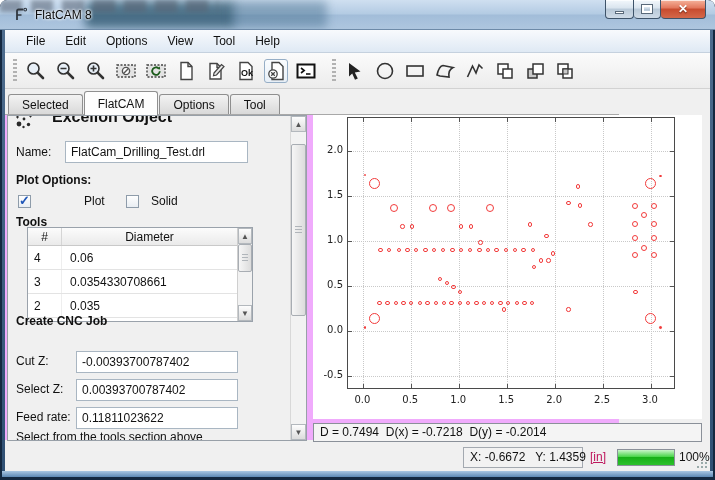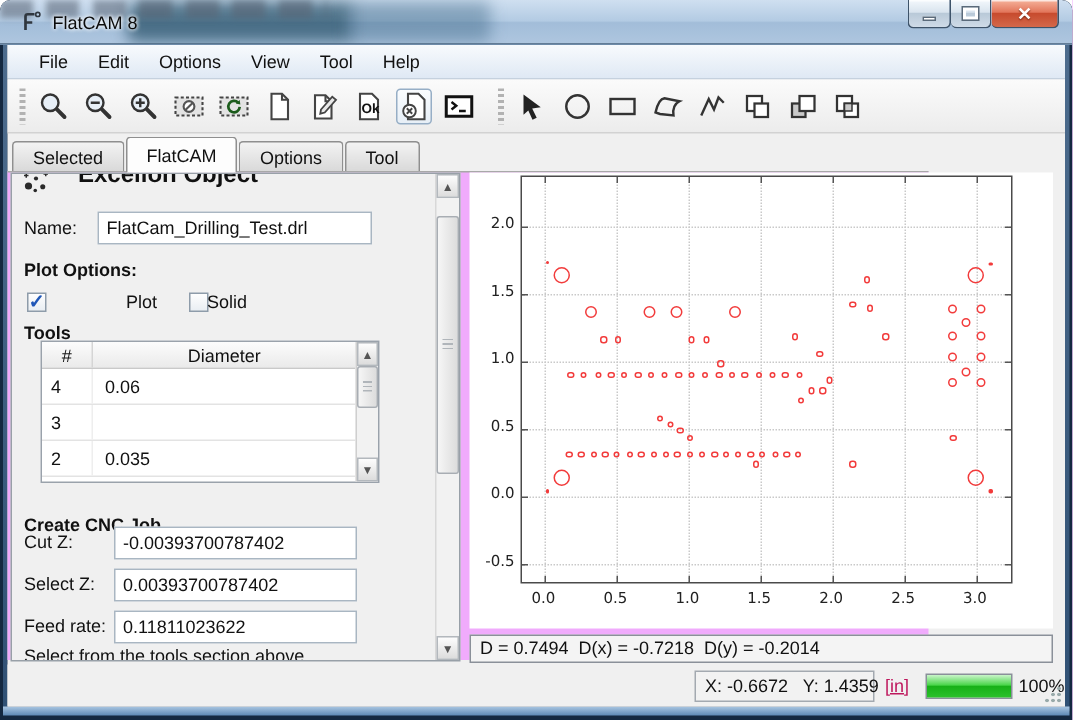--- a/index.html
+++ b/index.html
@@ -311,50 +311,51 @@
         <div id="obj-title">Excellon Object</div>
 
         <span class="flabel" style="top:29px;">Name:</span>
         <input class="tinput" id="name-input" readonly="" value="FlatCam_Drilling_Test.drl" style="">
 
         <span class="flabel bold" style="top:57px;">Plot Options:</span>
 
         <span class="cb checked" style="left:10px; top:79px;"></span>
         <span class="cb-label" style="left:29px; top:78px;margin-left:47px;">Plot</span>
         <span class="cb" style="left:118px; top:79px;"></span>
-        <span class="cb-label" style="left:130px; top:78px;">Solid</span>
+        <span class="cb-label" style="left:143px; top:78px;">Solid</span>
 
         <span class="flabel bold" style="top:99px;">Tools</span>
 
         <div id="tools-table">
           <div id="tbl-cols">
             <div id="tbl-header">
               <div class="th th-num">#</div>
               <div class="th th-dia">Diameter</div>
             </div>
             <div class="trow">
               <div class="td td-num">4</div>
               <div class="td td-dia">0.06</div>
             </div>
             <div class="trow">
               <div class="td td-num">3</div>
+              <div class="td td-dia">0.0354330708661</div>
             </div>
             <div class="trow">
               <div class="td td-num">2</div>
               <div class="td td-dia">0.035</div>
             </div>
           </div>
           <div id="tbl-scroll">
             <div class="sb-btn sb-up" style="width:14px;">▲</div>
             <div class="tbl-thumb"></div>
             <div class="sb-btn sb-down" style="width:14px;">▼</div>
           </div>
         </div>
 
-        <span class="flabel bold" style="top:227px;">Create CNC Job</span>
+        <span class="flabel bold" style="top:198px;">Create CNC Job</span>
 
         <span class="flabel" style="top:238px;">Cut Z:</span>
         <input class="tinput" id="cutz-input" readonly="" value="-0.00393700787402" style="">
         <span class="flabel" style="top:266px;">Select Z:</span>
         <input class="tinput" id="travelz-input" readonly="" value="0.00393700787402" style="">
         <span class="flabel" style="top:294px;">Feed rate:</span>
         <input class="tinput" id="feed-input" readonly="" value="0.11811023622" style="">
 
         <span class="flabel" style="top:314px;">Select from the tools section above</span>
 

